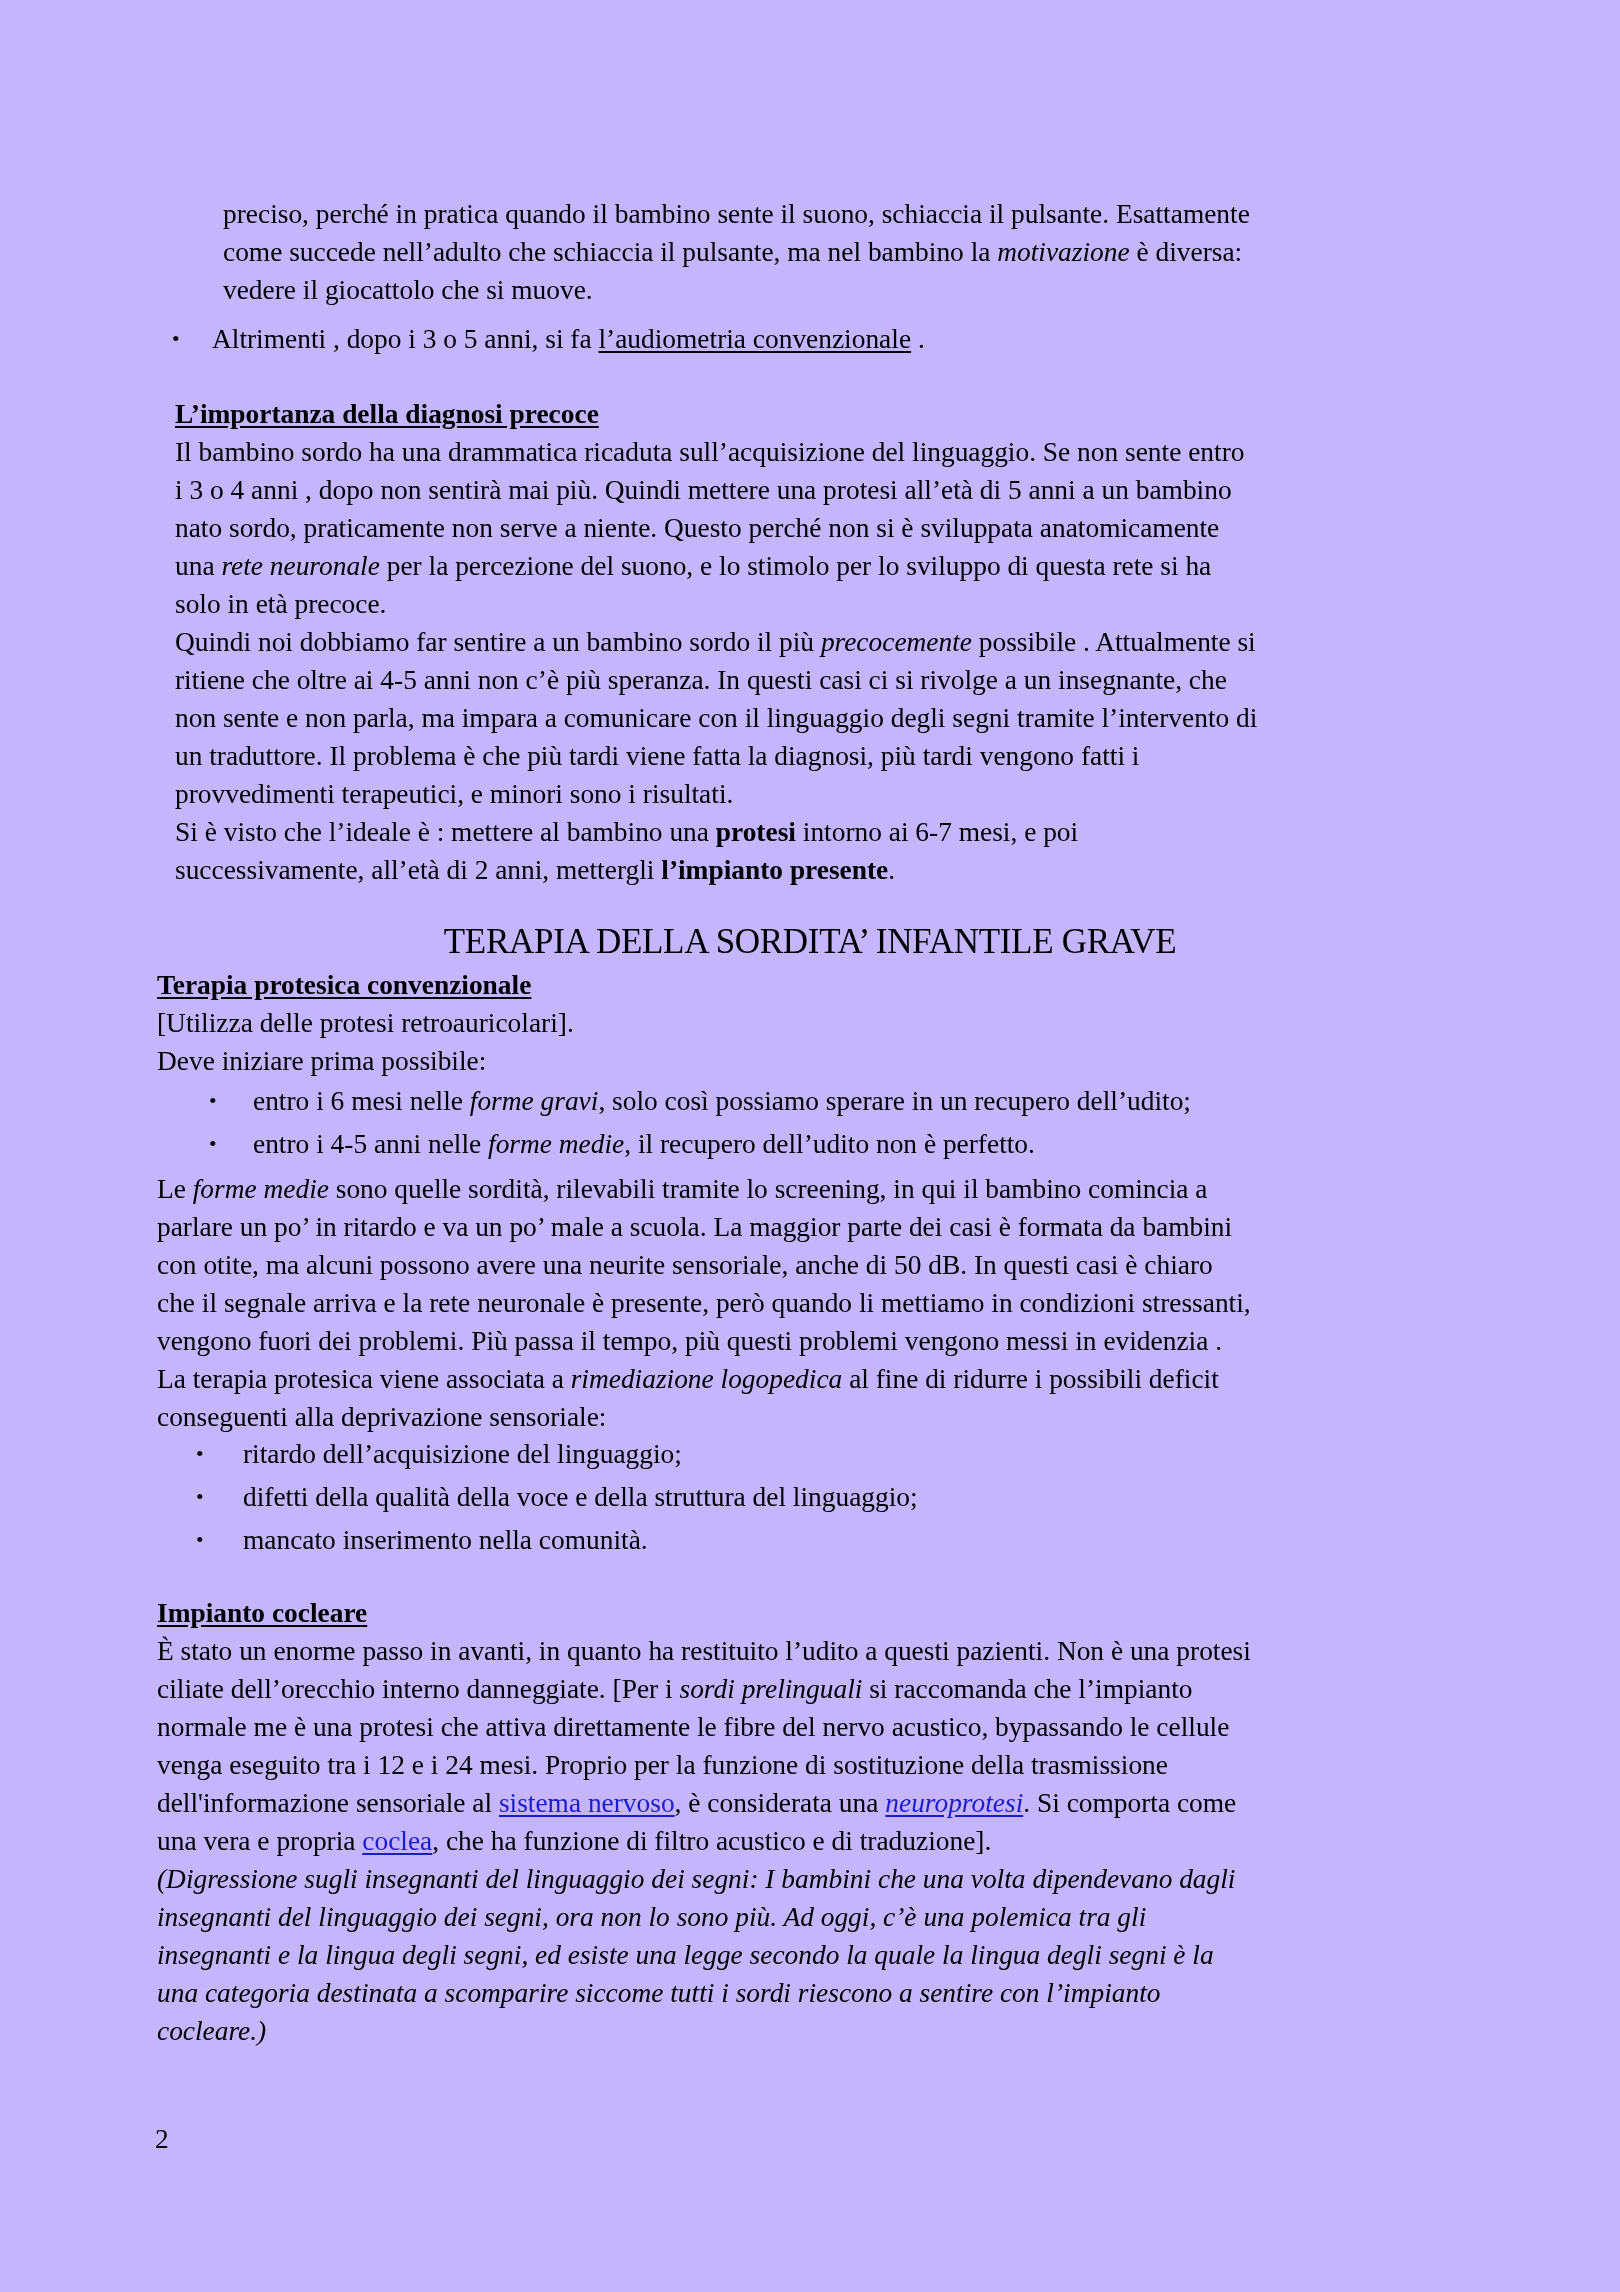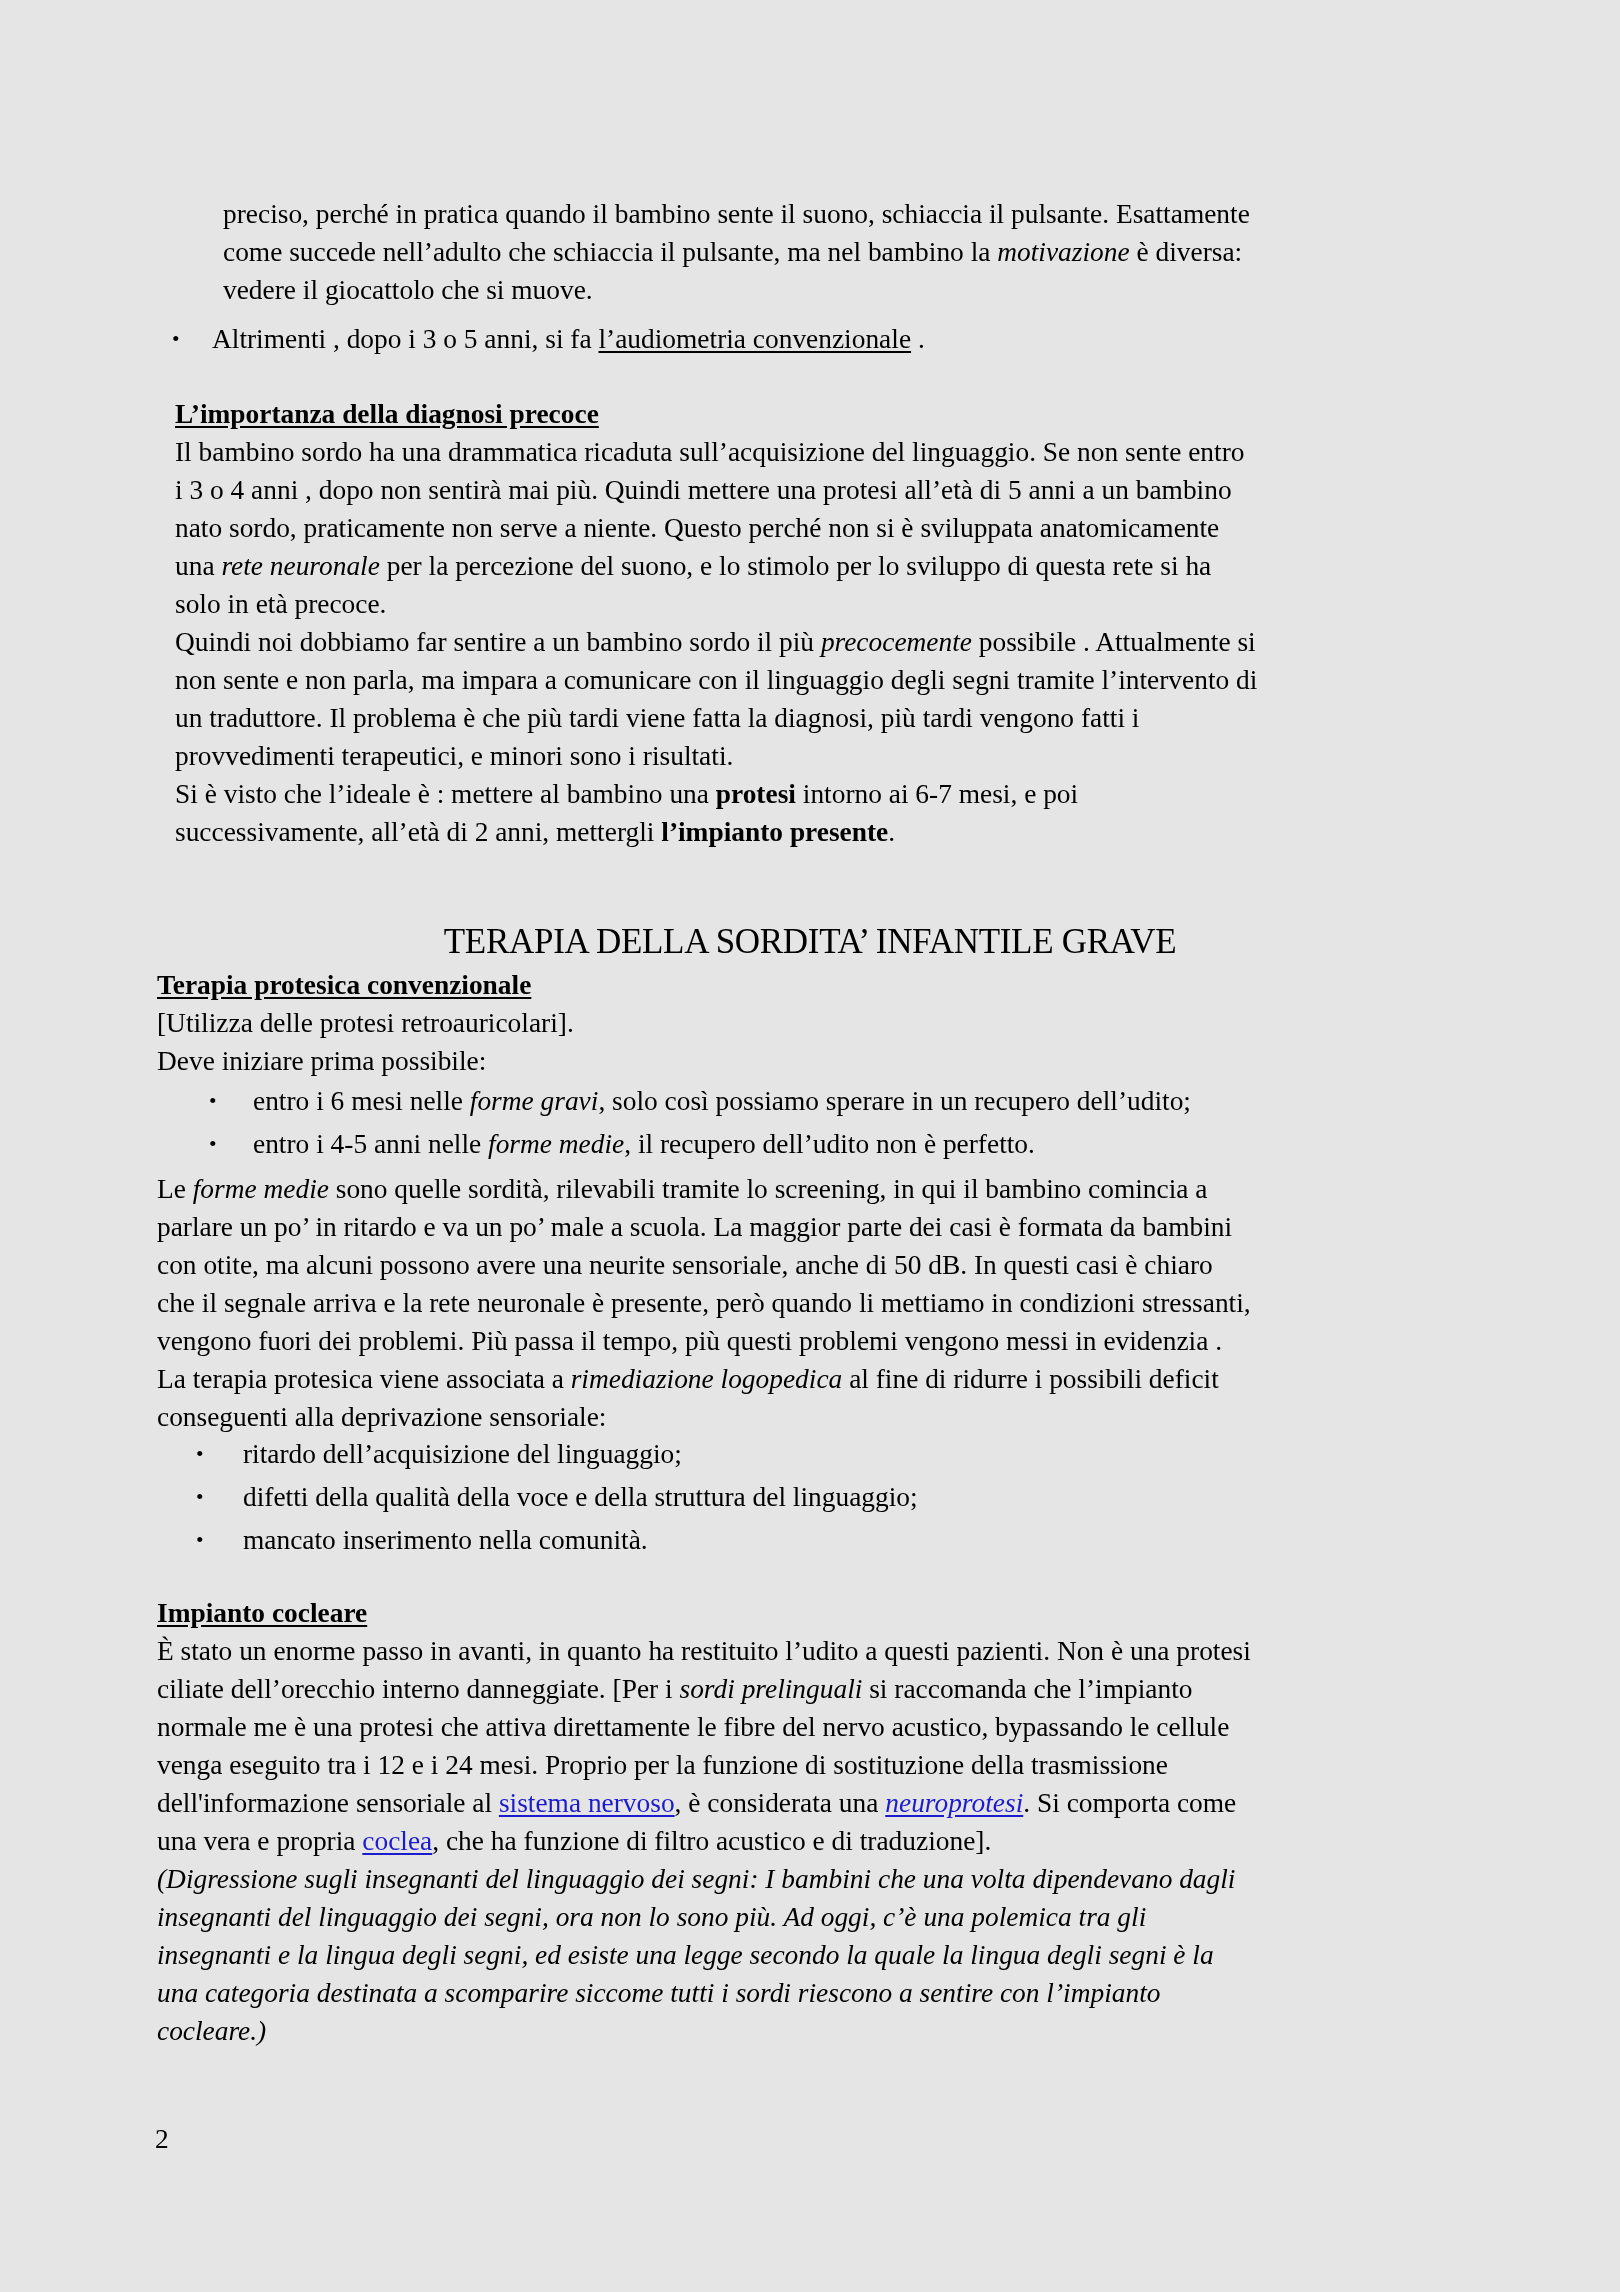--- a/index.html
+++ b/index.html
@@ -1,18 +1,18 @@
 <!DOCTYPE html>
 <html><head>
 <meta charset="utf-8">
 <style>
   html, body { margin: 0; padding: 0; background: #ffffff; }
   body { width: 1620px; height: 2293px; position: relative; overflow: hidden;
          font-family: "Liberation Serif", "DejaVu Serif", serif; color: #000; }
-  .page { position: absolute; left: 0; top: 0; width: 1620px; height: 2293px; background: #e5e5e5; }
+  .page { position: absolute; left: 0; top: 0; width: 1620px; height: 2293px; background: #c4b5fd; }
   .block { position: absolute; font-size: 27.4px; line-height: 38px; white-space: nowrap; }
   .line { display: block; height: 38px; }
   .bullet-line { position: relative; }
   .bullet { position: absolute; font-size: 21.6px; }
   .it { font-style: italic; }
   .b { font-weight: bold; }
   .u { text-decoration: underline; text-underline-offset: 2.9px; }
   .link { color: #1c1ccc; text-decoration: underline; text-underline-offset: 2.9px; cursor: pointer; }
   .heading { font-weight: bold; text-decoration: underline; text-underline-offset: 2.9px; }
   .title { position: absolute; left: 0; width: 1620px; text-align: center; font-size: 35px;
@@ -38,20 +38,21 @@
 
   <div class="block" style="left:175px; top:395px;">
     <div class="line heading">L’importanza della diagnosi precoce</div>
     <div>
         <div class="line"><span>Il bambino sordo ha una drammatica ricaduta sull’acquisizione del linguaggio. Se non sente entro</span></div>
         <div class="line"><span>i 3 o 4 anni , dopo non sentirà mai più. Quindi mettere una protesi all’età di 5 anni a un bambino</span></div>
         <div class="line"><span>nato sordo, praticamente non serve a niente. Questo perché non si è sviluppata anatomicamente</span></div>
         <div class="line"><span>una </span><span class="it">rete neuronale</span><span> per la percezione del suono, e lo stimolo per lo sviluppo di questa rete si ha</span></div>
         <div class="line"><span>solo in età precoce.</span></div>
         <div class="line"><span>Quindi noi dobbiamo far sentire a un bambino sordo il più </span><span class="it">precocemente</span><span> possibile . Attualmente si</span></div>
+        <div class="line"><span>ritiene che oltre ai 4-5 anni non c’è più speranza. In questi casi ci si rivolge a un insegnante, che</span></div>
         <div class="line"><span>non sente e non parla, ma impara a comunicare con il linguaggio degli segni tramite l’intervento di</span></div>
         <div class="line"><span>un traduttore. Il problema è che più tardi viene fatta la diagnosi, più tardi vengono fatti i</span></div>
         <div class="line"><span>provvedimenti terapeutici, e minori sono i risultati.</span></div>
         <div class="line"><span>Si è visto che l’ideale è : mettere al bambino una </span><span class="b">protesi</span><span> intorno ai 6-7 mesi, e poi</span></div>
         <div class="line"><span>successivamente, all’età di 2 anni, mettergli </span><span class="b">l’impianto presente</span><span>.</span></div>
       </div>
   </div>
 
   <div class="title">TERAPIA DELLA SORDITA’ INFANTILE GRAVE</div>
 

